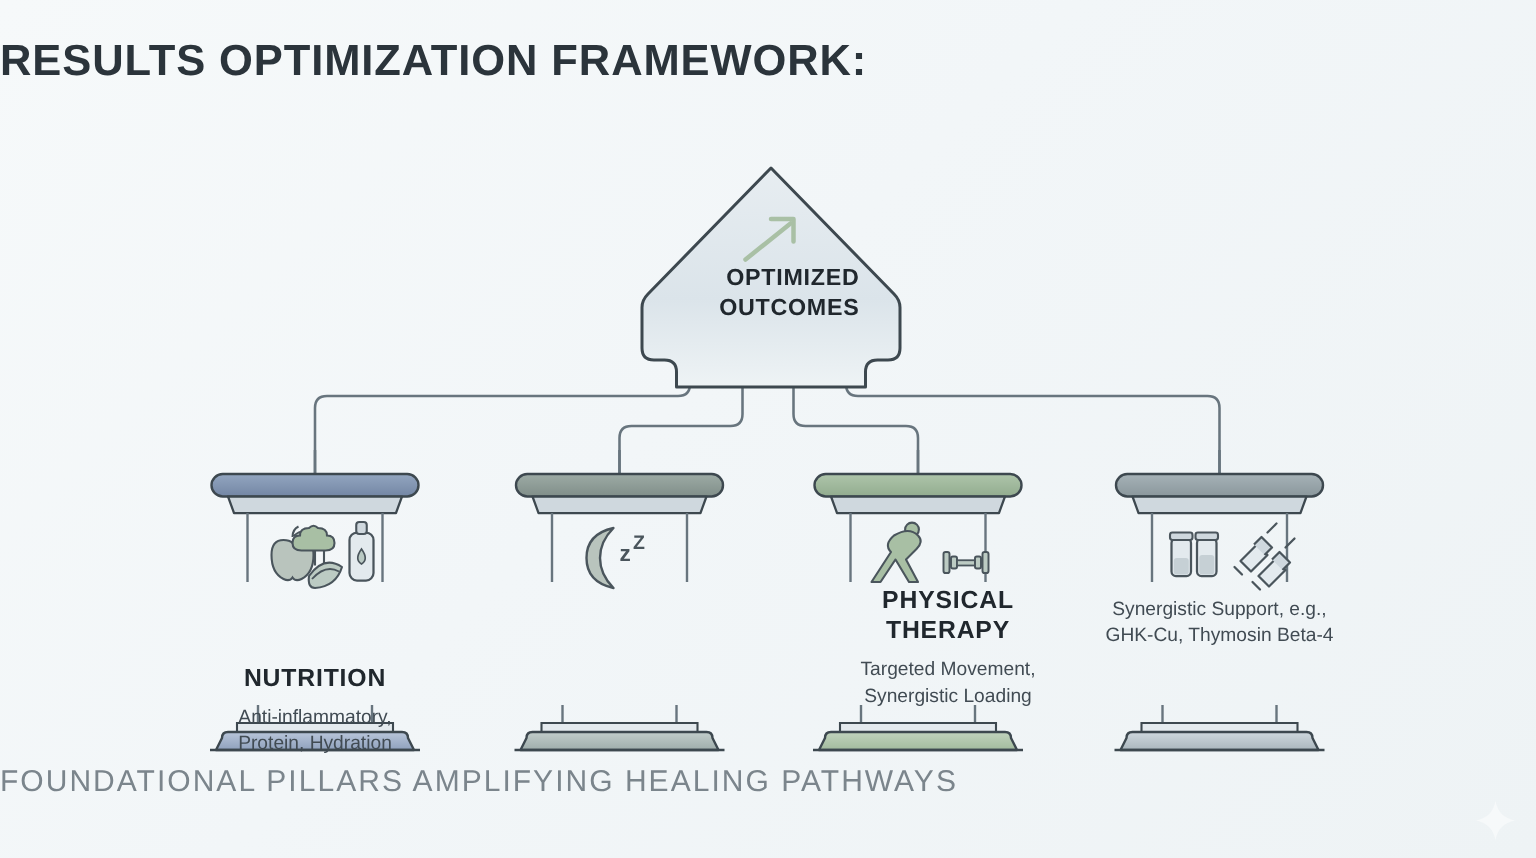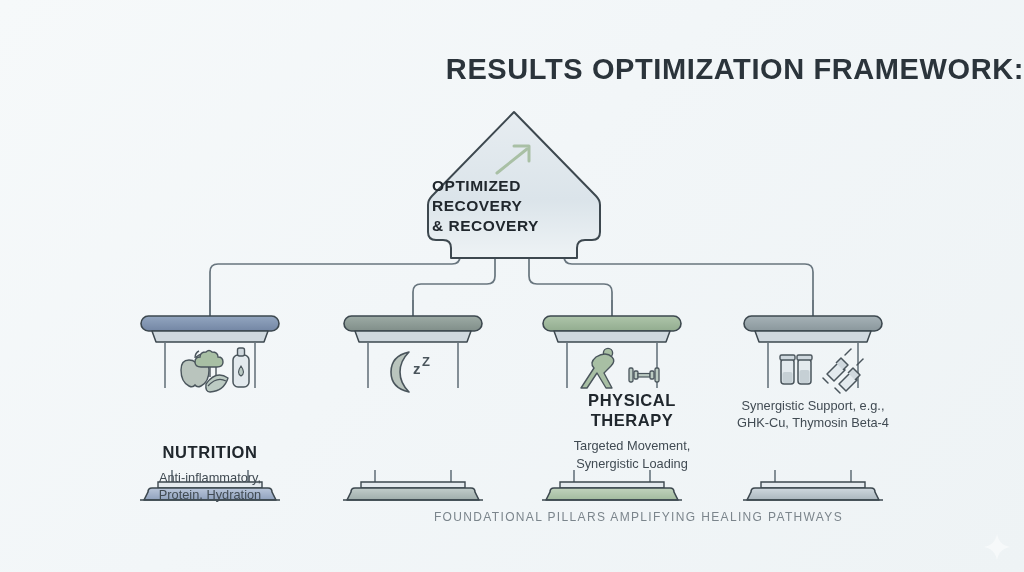--- a/index.html
+++ b/index.html
@@ -11,41 +11,40 @@
   }
   body {
     background: linear-gradient(135deg, #f6f9fa 0%, #f2f6f8 45%, #eef3f5 100%);
     position: relative;
   }
   #stage { position: relative; width: 1024px; height: 572px; }
 
   
   .title-block {
     position: absolute; top: 22px; left: 0; width: 1024px;
-    text-align: right;
-    margin-top: 28px;
+    text-align: left;
   }
   .title-line {
     font-size: 29px;
     font-weight: bold;
     letter-spacing: 0.6px;
     color: #2b343b;
     line-height: 1.33;
     white-space: nowrap;
   }
 
   
   #art { position: absolute; top: 0; left: 0; width: 1024px; height: 572px; }
 
   
   .arrow-text {
     position: absolute;
-    left: 432px; top: 176px;
+    left: 408px; top: 176px;
     width: 165px;
-    text-align: left;
+    text-align: right;
     line-height: 1.30;
     pointer-events: none;
   }
   .arrow-text div {
     font-size: 15.5px;
     font-weight: bold;
     letter-spacing: 0.5px;
     color: #20272d;
   }
 
@@ -68,22 +67,22 @@
     font-size: 12.8px;
     color: #414b53;
     line-height: 1.35;
     white-space: pre-line;
   }
 
   
   .footer-caption {
     position: absolute;
     left: 0; top: 510px; width: 843px;
-    text-align: right;
-    font-size: 12px;
+    text-align: left;
+    font-size: 20px;
     letter-spacing: 1.35px;
     color: #7b858c;
   }
 
   
   .watermark {
     position: absolute; right: 12px; bottom: 10px;
     width: 30px; height: 30px;
     opacity: .55;
     pointer-events: none;
@@ -301,22 +300,21 @@
       <line x1="775" y1="470" x2="775" y2="482" stroke="#68757e" stroke-width="1.6"></line>
       <line x1="851" y1="470" x2="851" y2="482" stroke="#68757e" stroke-width="1.6"></line>
       <path d="M761,482 L865,482 L865,488 L761,488 Z" fill="#e4eaee" stroke="#3d484f" stroke-width="1.4"></path>
       <path d="M755,488 L871,488 Q875,488 875,492 L879,500 L747,500 L751,492 Q751,488 755,488 Z" fill="url(#gPed)" stroke="#3d484f" stroke-width="1.6" stroke-linejoin="round"></path>
       <line x1="743" y1="500" x2="883" y2="500" stroke="#3d484f" stroke-width="1.6"></line>
     </g>
   </svg>
 
   <div class="arrow-text">
     <div>OPTIMIZED</div>
-    <div>RECOVERY</div>
-    <div>&amp; RECOVERY</div>
+    <div>OUTCOMES</div>
   </div>
 
   <div class="pillar" style="left:110px; top:400px;margin-top:42px;">
     <div class="pillar-title">NUTRITION</div>
     <div class="pillar-desc">Anti-inflammatory,
 Protein, Hydration</div>
   </div>
 
 
   <div class="pillar" style="left:532px; top:390px;">

